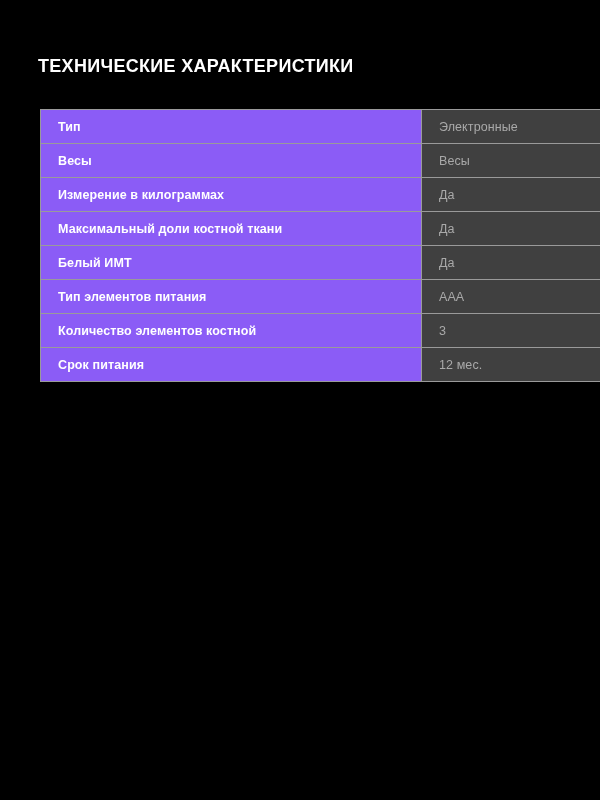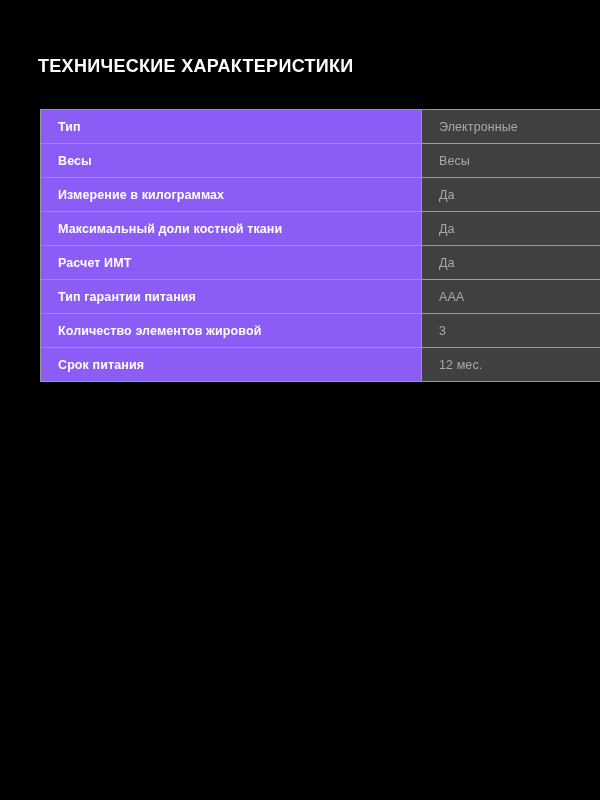--- a/index.html
+++ b/index.html
@@ -97,29 +97,29 @@
         </tr>
         <tr>
           <td class="spec-label">Измерение в килограммах</td>
           <td class="spec-value">Да</td>
         </tr>
         <tr>
           <td class="spec-label">Максимальный доли костной ткани</td>
           <td class="spec-value">Да</td>
         </tr>
         <tr>
-          <td class="spec-label">Расчет ИМТ</td>
+          <td class="spec-label">Белый ИМТ</td>
           <td class="spec-value">Да</td>
         </tr>
         <tr>
-          <td class="spec-label">Тип гарантии питания</td>
+          <td class="spec-label">Тип элементов питания</td>
           <td class="spec-value">AAA</td>
         </tr>
         <tr>
-          <td class="spec-label">Количество элементов жировой</td>
+          <td class="spec-label">Количество элементов костной</td>
           <td class="spec-value">3</td>
         </tr>
         <tr>
           <td class="spec-label">Срок питания</td>
           <td class="spec-value">12 мес.</td>
         </tr>
       </tbody>
     </table>
   </div>
 

